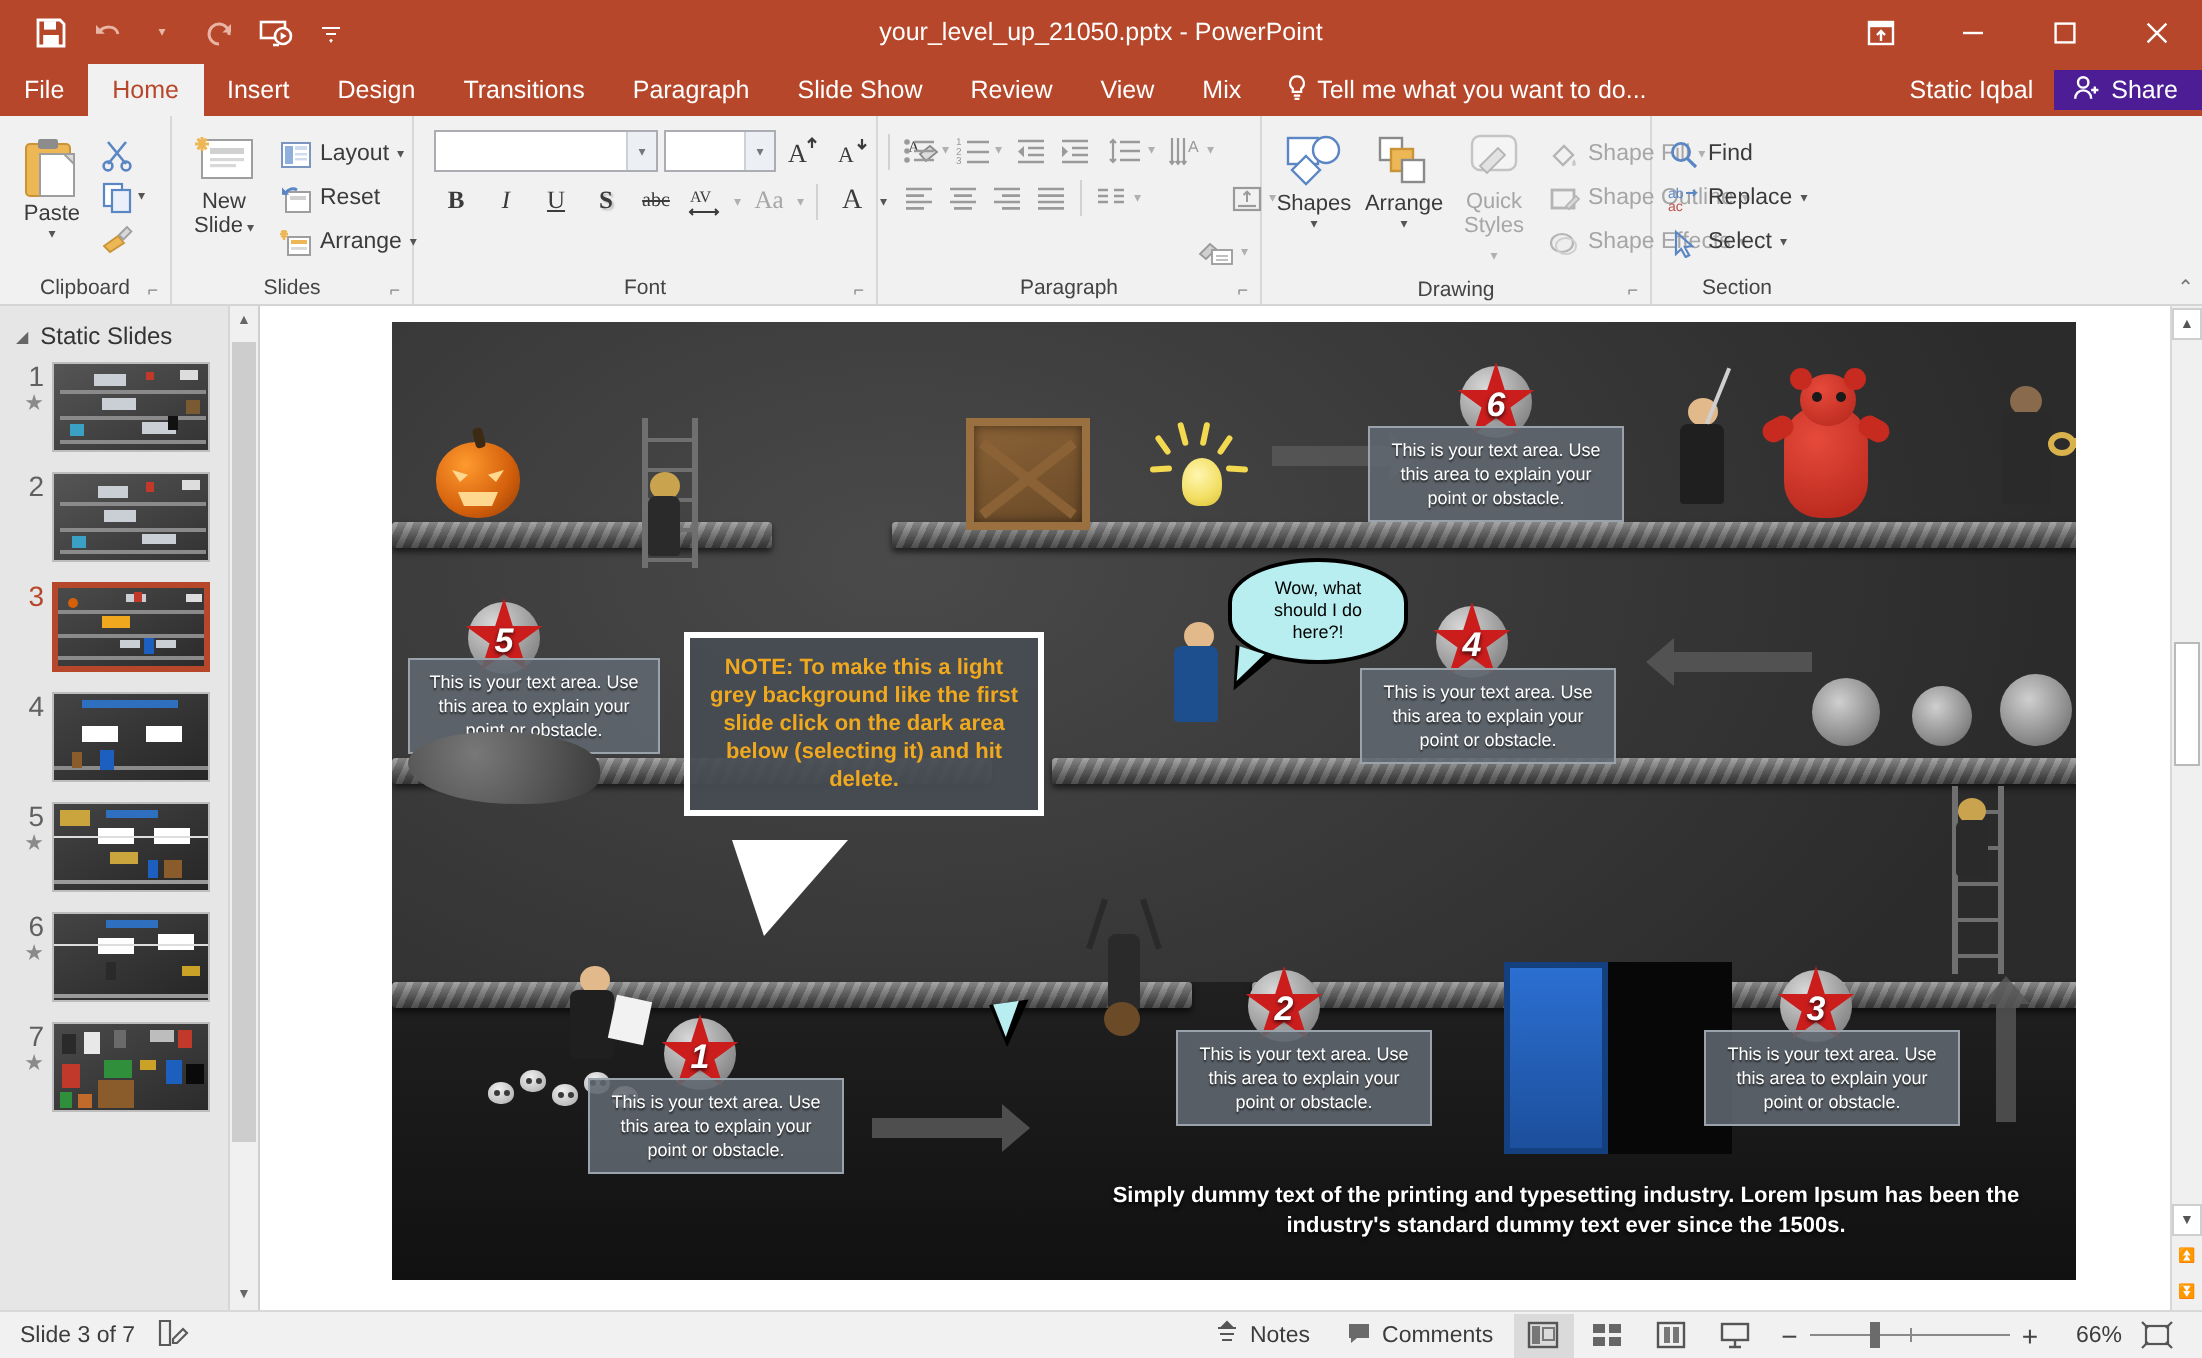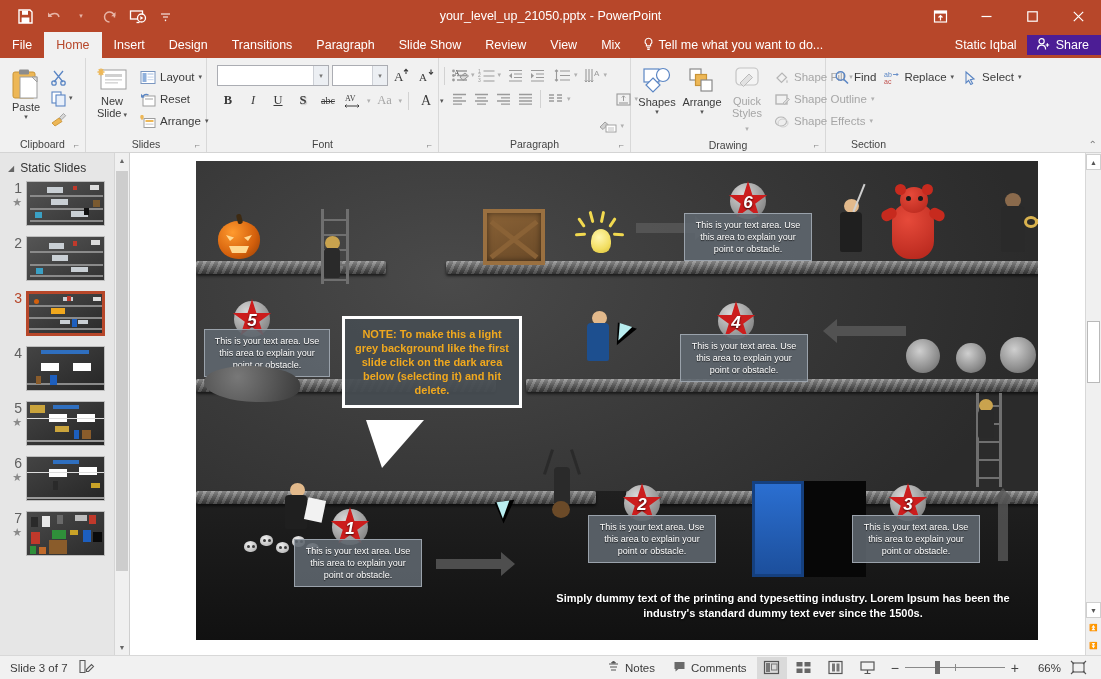--- a/index.html
+++ b/index.html
@@ -821,21 +821,21 @@
         </div>
       </div>
       <div class="rgroup-label">
         <span>Drawing</span>
         <span class="dlg-launcher">⌐</span>
       </div>
     </div>
 
     <div class="rgroup" style="width:85px;border-right:none">
       <div class="rgroup-body">
-        <div style="display:flex;padding-top:3px">
+        <div style="display:flex;flex-direction:column;padding-top:3px">
           <div class="smallbtn">
             <span class="icobox">
               <svg width="16" height="15" viewBox="0 0 16 15">
                   <circle cx="6.5" cy="6" r="4.3" fill="none" stroke="#5b86c4" stroke-width="1.4"></circle>
                   <path d="M9.7 9.3L14 13.5" stroke="#5b86c4" stroke-width="1.6"></path>
                 </svg>
             </span>
             <span>Find</span>
           </div>
           <div class="smallbtn">
@@ -1107,20 +1107,21 @@
 
         <div class="rock" style="left:8px;top:205px;width:96px;height:36px"></div>
 
         <div class="notebox" style="left:146px;top:155px;width:180px">NOTE: To make this a light grey background like the first slide click on the dark area below (selecting it) and hit delete.</div>
         <div class="note-tail" style="left:170px;top:259px"></div>
 
         <div class="person" style="left:388px;top:150px;width:30px;height:66px">
           <div class="p-head" style="left:8px;top:0;width:15px;height:14px;background:#e2b98b"></div>
           <div class="p-body" style="left:3px;top:12px;width:22px;height:38px;background:#1d4f8f"></div>
         </div>
+        <div class="bubble" style="left:418px;top:118px;width:90px">Wow, what should I do here?!</div>
         <div class="bubble-tail" style="left:418px;top:164px;transform:rotate(18deg)">
             <i></i>
           </div>
 
         <div class="star-badge" style="left:520px;top:140px">
           <div class="disc"></div>
             <div class="st"></div>
           <div class="num">4</div>
         </div>
         <div class="callout" style="left:484px;top:173px;width:128px">This is your text area. Use this area to explain your point or obstacle.</div>

